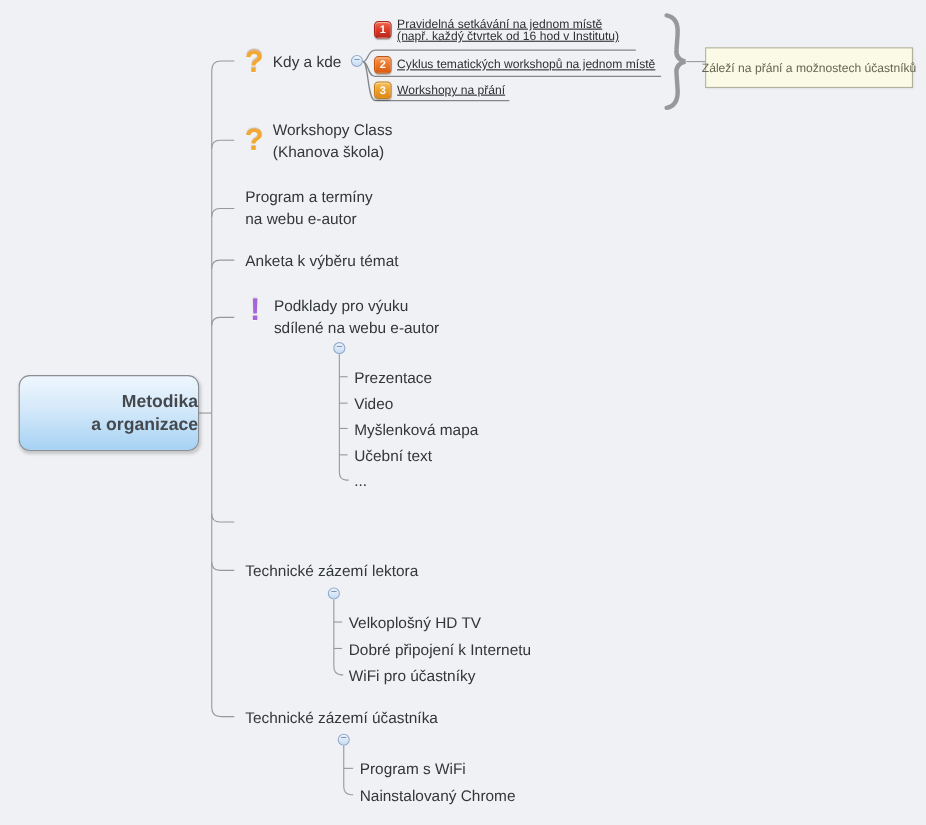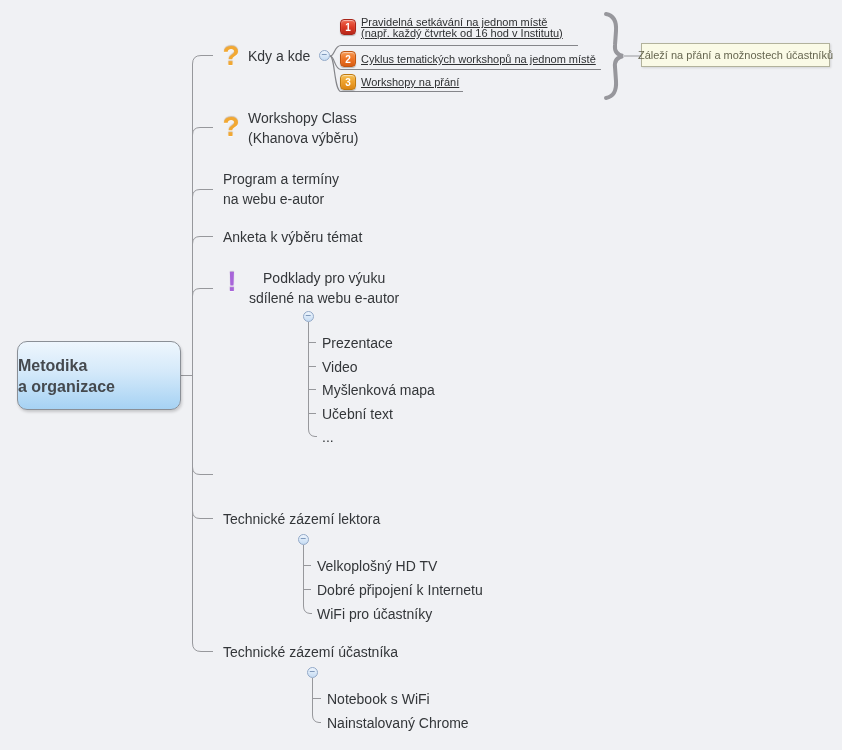--- a/index.html
+++ b/index.html
@@ -11,21 +11,21 @@
   }
   .canvas { position: relative; width: 842px; height: 750px; overflow: hidden; }
   .connectors { position: absolute; left: 0; top: 0; width: 842px; height: 750px; }
 
   
   .root-topic {
     position: absolute; left: 17px; top: 341px; width: 164px; height: 69px;
     border: 1px solid #8a8f96; border-radius: 10px;
     background: linear-gradient(#eef6fd 0%, #d4e9fa 45%, #a6d2f3 100%);
     box-shadow: 1px 2px 3px rgba(0,0,0,0.18);
-    display: flex; flex-direction: column; align-items: flex-start; justify-content: center;
+    display: flex; flex-direction: column; align-items: flex-end; justify-content: center;
     font-weight: bold; font-size: 16px; color: #45494e; line-height: 21px;
     text-align: center;
   }
 
   
   .topic { position: absolute; font-size: 14px; color: #333639; white-space: nowrap; line-height: 20px; }
   .topic .tline { display: block; }
   .subtext { position: absolute; font-size: 11px; color: #2e3032; white-space: nowrap; line-height: 11px; text-decoration: underline; }
   .subtext .tline { display: block; }
 
@@ -58,21 +58,21 @@
   .collapse-btn {
     position: absolute; width: 11px; height: 11px; border-radius: 50%;
     background: linear-gradient(#eef5fd, #c6dcf3);
     border: 1px solid #92a9c8;
     color: #5f7ca6; font-size: 10px; line-height: 8px; text-align: center;
     cursor: pointer;
   }
 
   
   .note-box {
-    position: absolute; left: 641px; top: 43px; width: 189px; height: 24px;
+    position: absolute; left: 641px; top: 43px; width: 189px; height: 37px;
     background: #fafae6; border: 1px solid #b2b29c;
     box-shadow: 1px 1px 2px rgba(0,0,0,0.12);
     display: flex; align-items: center; justify-content: center;
     font-size: 11px; color: #666650; white-space: nowrap;
   }
 </style>
 </head>
 <body>
 
 <div class="canvas">
@@ -144,34 +144,34 @@
     <span class="tline">Workshopy na přání</span>
   </div>
 
   <div class="note-box">
     <span>Záleží na přání a možnostech účastníků</span>
   </div>
 
   <span class="qmark" style="left:219px; top:112px;">?</span>
   <div class="topic" style="left:248px; top:108px;">
     <span class="tline">Workshopy Class</span>
-    <span class="tline">(Khanova výběru)</span>
+    <span class="tline">(Khanova škola)</span>
   </div>
 
   <div class="topic" style="left:223px; top:169px;">
     <span class="tline">Program a termíny</span>
     <span class="tline">na webu e-autor</span>
   </div>
 
   <div class="topic" style="left:223px; top:227px;">
     <span>Anketa k výběru témat</span>
   </div>
 
   <span class="excl" style="left:225px; top:267px;">!</span>
-  <div class="topic" style="left:249px; top:268px;text-align:center;">
+  <div class="topic" style="left:249px; top:268px;">
     <span class="tline">Podklady pro výuku</span>
     <span class="tline">sdílené na webu e-autor</span>
   </div>
   <div class="collapse-btn" style="left:303px; top:311px;">−</div>
   <div class="topic" style="left:322px; top:333px;">
     <span>Prezentace</span>
   </div>
   <div class="topic" style="left:322px; top:357px;">
     <span>Video</span>
   </div>
@@ -198,19 +198,19 @@
   </div>
   <div class="topic" style="left:317px; top:604px;">
     <span>WiFi pro účastníky</span>
   </div>
 
   <div class="topic" style="left:223px; top:642px;">
     <span>Technické zázemí účastníka</span>
   </div>
   <div class="collapse-btn" style="left:307px; top:667px;">−</div>
   <div class="topic" style="left:327px; top:689px;">
-    <span>Notebook s WiFi</span>
+    <span>Program s WiFi</span>
   </div>
   <div class="topic" style="left:327px; top:713px;">
     <span>Nainstalovaný Chrome</span>
   </div>
 
 </div>
 
 </body></html>

